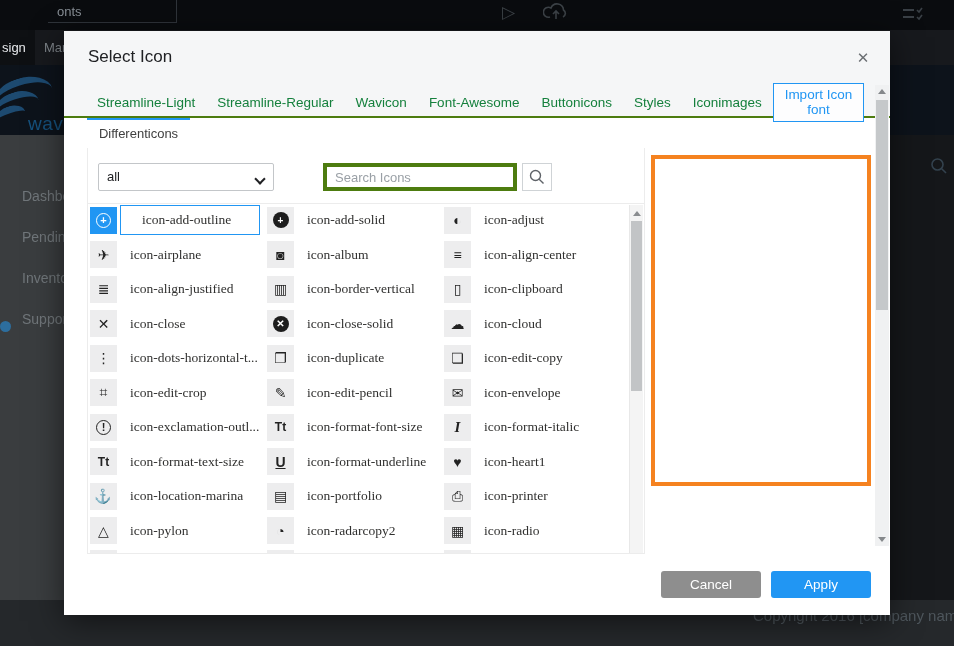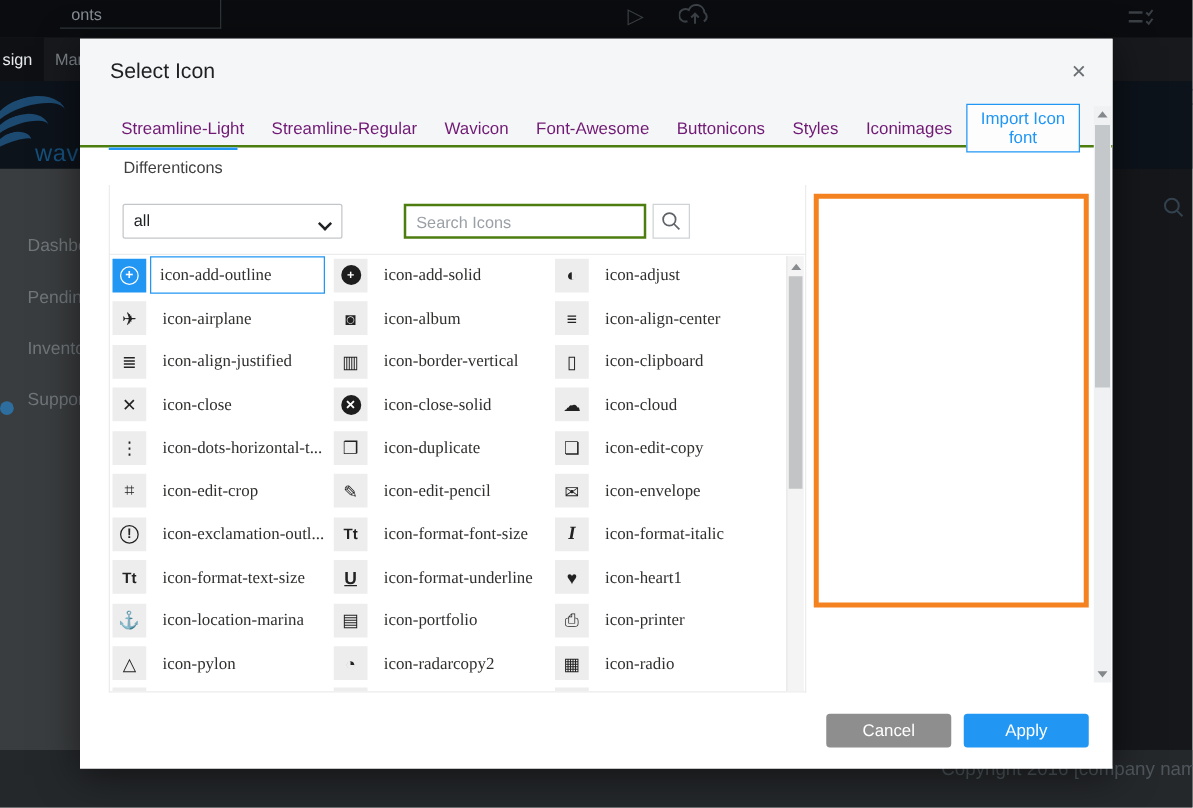--- a/index.html
+++ b/index.html
@@ -35,37 +35,37 @@
   .side-bullet { position:absolute; left:0; top:186px; width:11px; height:11px; background:#2d6e9e; border-radius:50%; }
   .page-footer { position:absolute; left:0; top:600px; width:954px; height:46px; background:#25282b; }
   .copyright { position:absolute; left:753px; top:7px; color:#4e565c; font-size:15px; white-space:nowrap; }
 
   
   .modal { position:absolute; left:64px; top:31px; width:826px; height:584px; background:#fff; box-shadow:0 6px 30px rgba(0,0,0,.55); z-index:10; }
   .m-head { position:absolute; left:0; top:0; width:100%; height:87px; background:#f5f6f7; border-bottom:2px solid #4d7c0f; }
   .m-title { position:absolute; left:24px; top:16px; font-size:17px; font-weight:500; color:#202124; }
   .m-close { position:absolute; right:17px; top:17px; width:20px; height:20px; color:#6b6f73; font-size:15px; text-align:center; line-height:20px; cursor:pointer; }
   .m-tabs { position:absolute; left:22px; right:26px; top:58px; height:26px; display:flex; align-items:center; }
-  .m-tab { color:#701a75; font-size:13.5px; padding:0 11px; white-space:nowrap; cursor:pointer; }
+  .m-tab { color:#15803d; font-size:13.5px; padding:0 11px; white-space:nowrap; cursor:pointer; }
   .import-btn { margin-left:auto; border:1px solid #2196f3; color:#2196f3; background:#fdfdfe; font-size:13.5px; padding:3px 10px 4px; cursor:pointer; }
   .subtab { position:absolute; left:23px; top:87px; width:103px; height:30px; background:#fff; border-top:2px solid #2196f3; color:#404040; font-size:13px; text-align:center; line-height:27px; z-index:3; }
   .panel { position:absolute; left:23px; top:117px; width:558px; height:406px; background:#fff; border:1px solid #ececec; border-top:none; overflow:hidden; }
   .filter-row { position:absolute; left:0; top:0; width:100%; height:56px; border-bottom:1px solid #ececec; }
   .dd { position:absolute; left:10px; top:15px; width:176px; height:28px; border:1px solid #c3c6c9; border-radius:2px; background:#fff; font-size:13px; color:#202124; padding:5px 0 0 8px; cursor:pointer; }
   .dd-chev { position:absolute; right:9px; top:11px; width:8px; height:8px; border-right:2px solid #202124; border-bottom:2px solid #202124; transform:rotate(45deg); }
-  .srch { position:absolute; left:235px; top:15px; width:194px; height:28px; border:2px solid #4d7c0f; font-size:13px; padding:0 8px; color:#202124; }
+  .srch { position:absolute; left:235px; top:15px; width:194px; height:28px; border:4px solid #4d7c0f; font-size:13px; padding:0 8px; color:#202124; }
   .srch::placeholder { color:#9aa0a6; }
   .sbtn { position:absolute; left:434px; top:15px; width:30px; height:28px; border:1px solid #cfd3d6; background:#fff; display:flex; align-items:center; justify-content:center; cursor:pointer; }
   .grid { position:absolute; left:2px; top:57px; display:flex; }
   .col { width:177px; display:flex; flex-direction:column; }
   .item { height:30px; margin-bottom:4.5px; display:flex; align-items:center; cursor:pointer; }
   .sq { width:27px; height:27px; background:#ededee; color:#222; display:flex; align-items:center; justify-content:center; font-size:14px; flex:0 0 27px; }
   .item.selected .sq { background:#2196f3; color:#fff; }
   .lbl { font-family:"Liberation Serif",serif; font-size:13.5px; color:#30302f; margin-left:13px; white-space:nowrap; }
-  .lbl-box { margin-left:3px; border:1px solid #2196f3; background:#fff; width:140px; height:30px; line-height:28px; padding-left:7px; }
+  .lbl-box { margin-left:3px; border:1px solid #2196f3; background:#fff; width:140px; height:30px; line-height:28px; padding-left:21px; }
   .g.circle { display:inline-flex; width:15px; height:15px; border:1.4px solid currentColor; border-radius:50%; align-items:center; justify-content:center; font-size:11px; font-weight:bold; }
   .g.circle-solid { display:inline-flex; width:16px; height:16px; background:#1d1d1d; color:#fff; border-radius:50%; align-items:center; justify-content:center; font-size:10px; font-weight:bold; }
   .item.selected .g.circle { border-color:#fff; }
   .g.underline { text-decoration:underline; font-weight:bold; }
   .g.italic { font-style:italic; font-family:"Liberation Serif",serif; font-weight:bold; font-size:15px; }
   .g.letters { font-size:12px; font-weight:bold; }
   .sq.stub { margin-top:0; }
   .list-scroll { position:absolute; right:1px; top:57px; bottom:0; width:14px; background:#f4f4f4; border-left:1px solid #e8e8e8; }
   .ls-up { position:absolute; left:3px; top:6px; width:0; height:0; border-left:4px solid transparent; border-right:4px solid transparent; border-bottom:5px solid #8a8d90; }
   .ls-thumb { position:absolute; left:1px; top:16px; width:11px; height:170px; background:#c2c4c6; }

